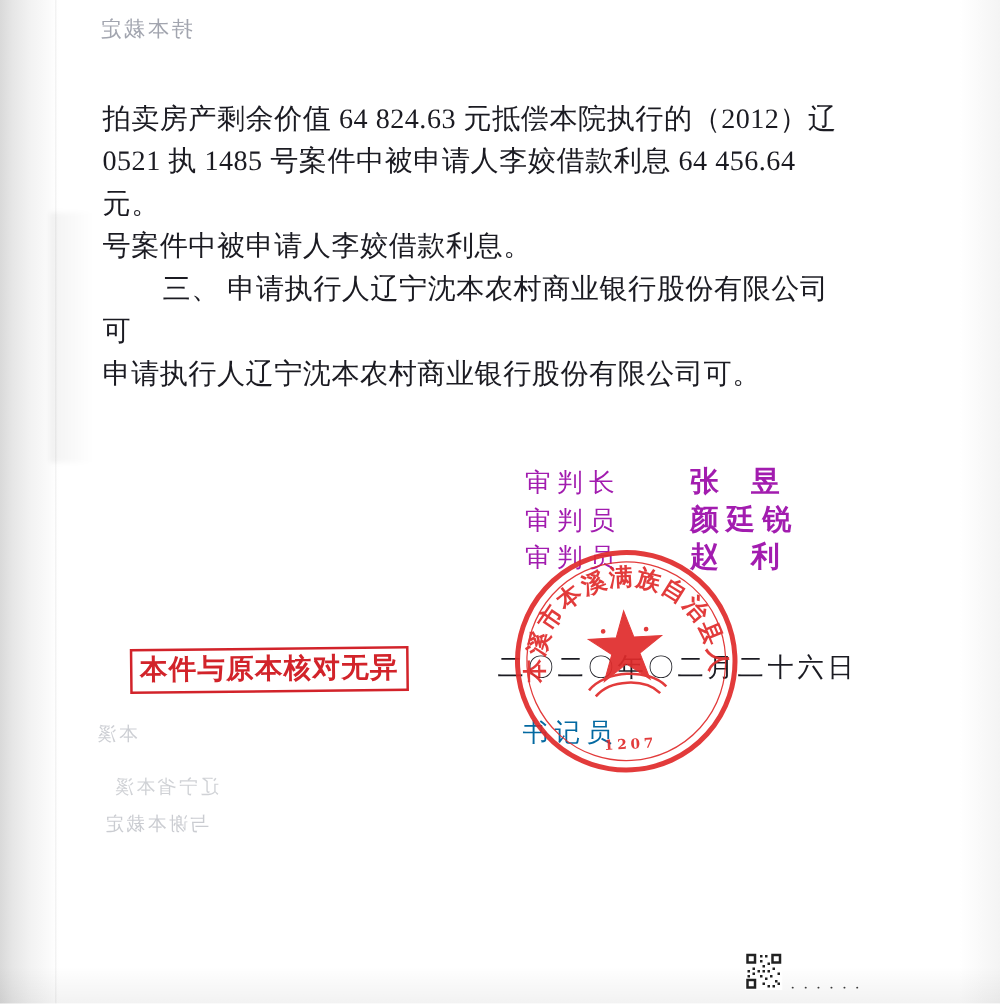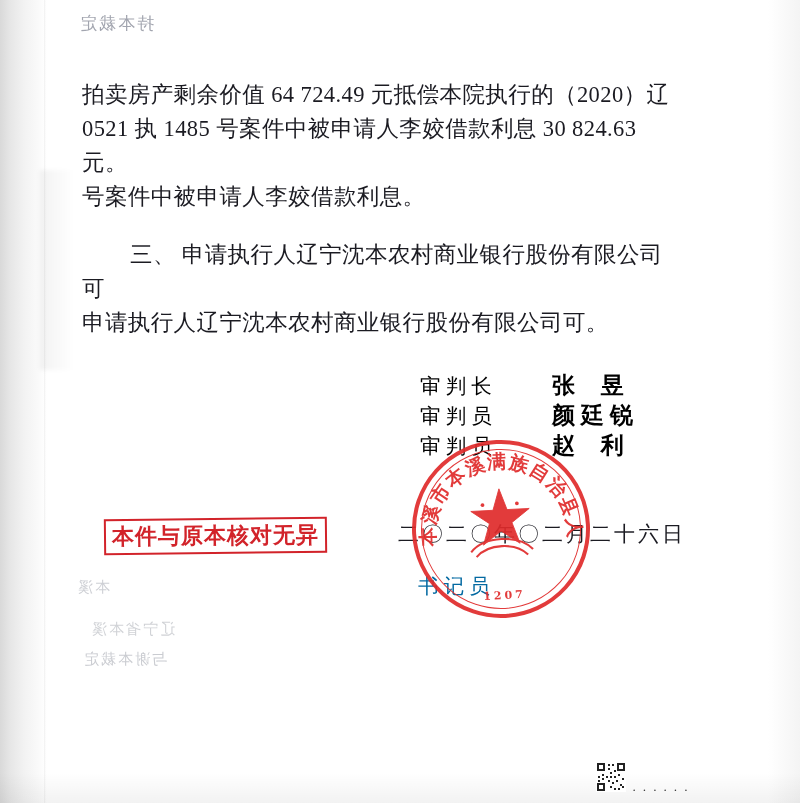--- a/index.html
+++ b/index.html
@@ -94,21 +94,21 @@
     position: absolute;
     left: 420px;
     top: 370px;
     width: 330px;
   }
   .sig-row {
     display: flex;
     align-items: baseline;
     height: 30px;
     font-size: 21px;
-    color: #000000;
+    color: #a21caf;
   }
   .sig-label {
     width: 118px;
     display: flex;
     justify-content: space-between;
     font-size: 20.5px;
     letter-spacing: 0px;
   }
   .sig-name {
     margin-left: 14px;
@@ -229,24 +229,24 @@
   <div id="left-strip"></div>
   <div id="shadow-band"></div>
   <div id="bottom-shade"></div>
 
   <div class="bleed" id="bleed-top">持本裁定</div>
   <div class="bleed" id="bleed-mid1">本溪</div>
   <div class="bleed" id="bleed-mid2">辽宁省本溪</div>
   <div class="bleed" id="bleed-mid3">与谢本裁定</div>
 
   <div id="body-text">
-    <div class="para">拍卖房产剩余价值 64 724.49 元抵偿本院执行的（2020）辽</div>
-    <div class="para">0521 执 1485 号案件中被申请人李姣借款利息 30 824.63 元。</div>
+    <div class="para">拍卖房产剩余价值 64 824.63 元抵偿本院执行的（2012）辽</div>
+    <div class="para">0521 执 1485 号案件中被申请人李姣借款利息 64 456.64 元。</div>
     <div class="para">号案件中被申请人李姣借款利息。</div>
-    <div class="para indent" style="margin-top:24px">三、 申请执行人辽宁沈本农村商业银行股份有限公司可</div>
+    <div class="para indent" style="">三、 申请执行人辽宁沈本农村商业银行股份有限公司可</div>
     <div class="para">申请执行人辽宁沈本农村商业银行股份有限公司可。</div>
   </div>
 
   <div id="sig-block">
     <div class="sig-row">
       <span class="sig-label">审 判 长</span>
       <span class="sig-name">张 昱</span>
     </div>
     <div class="sig-row">
       <span class="sig-label">审 判 员</span>

